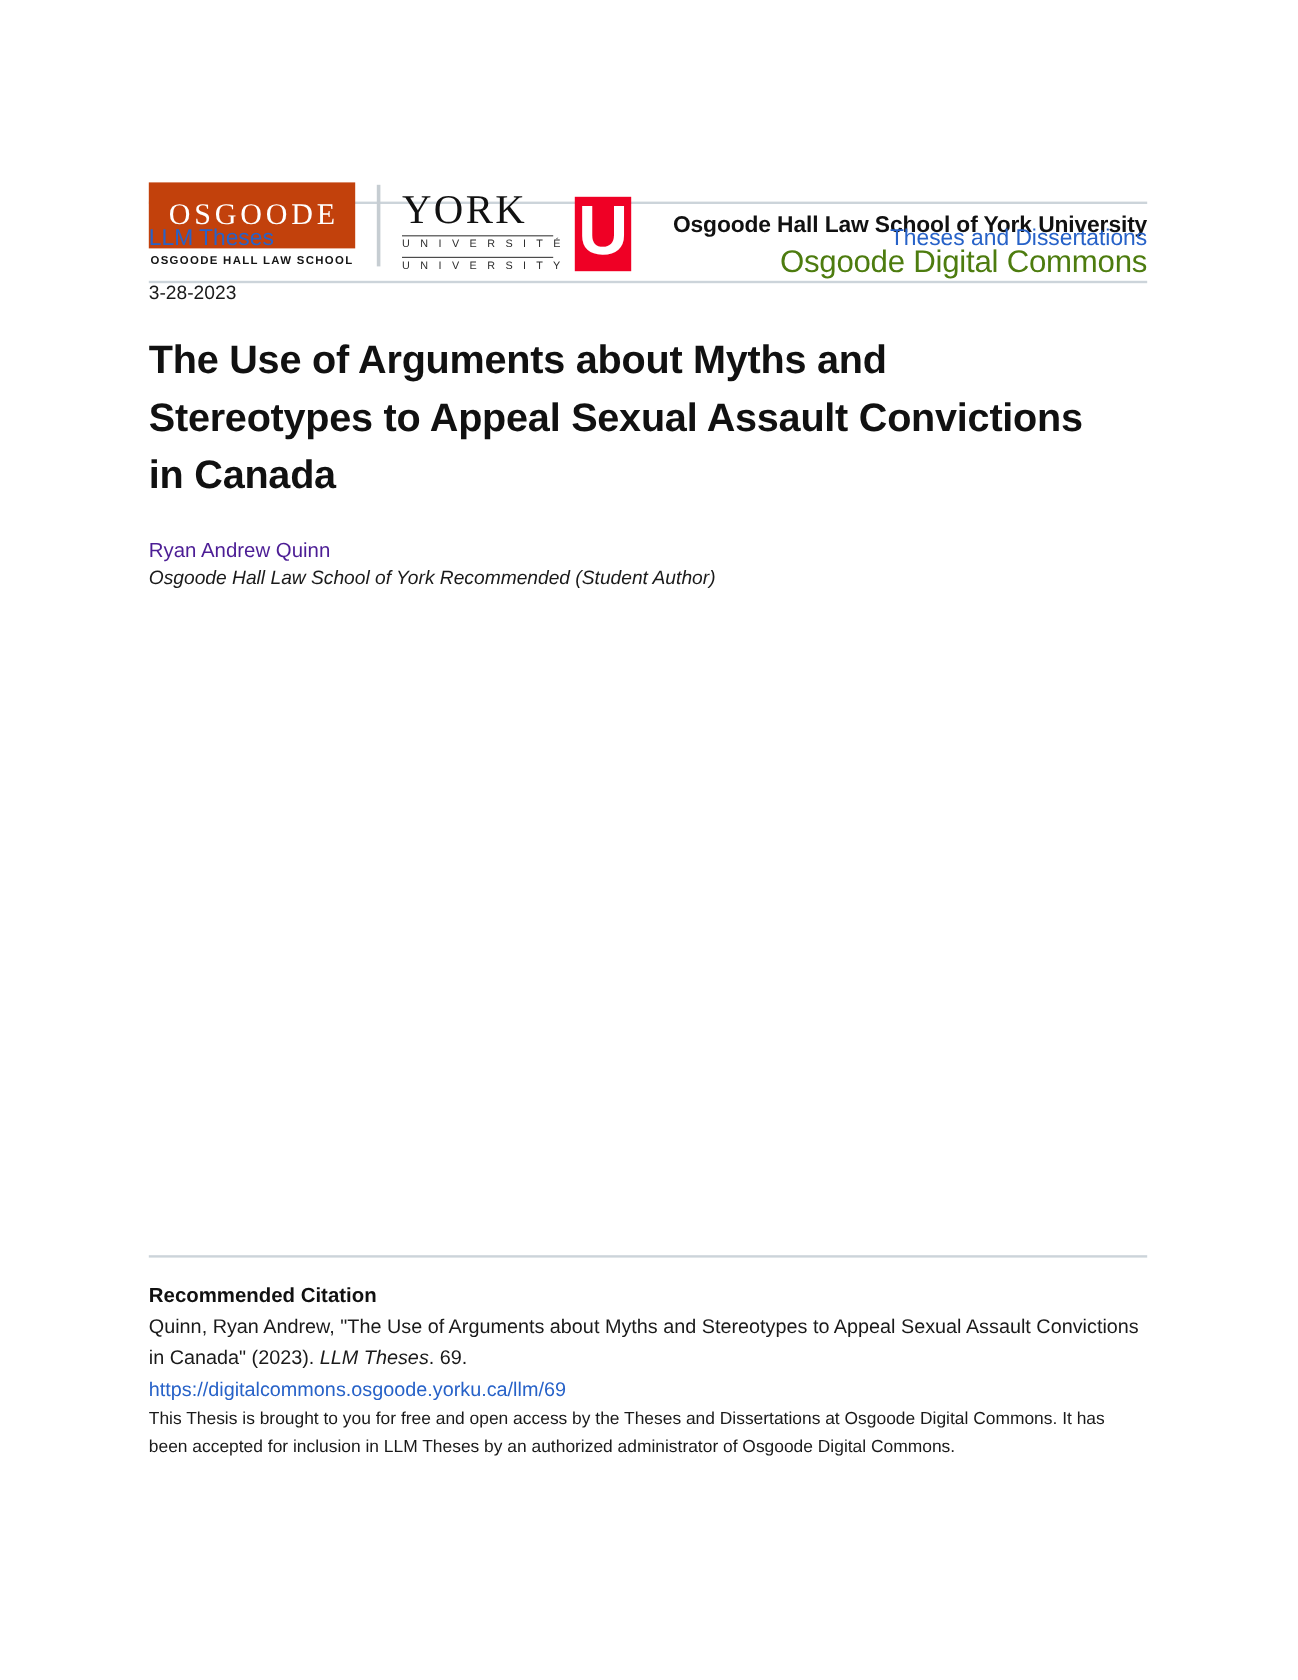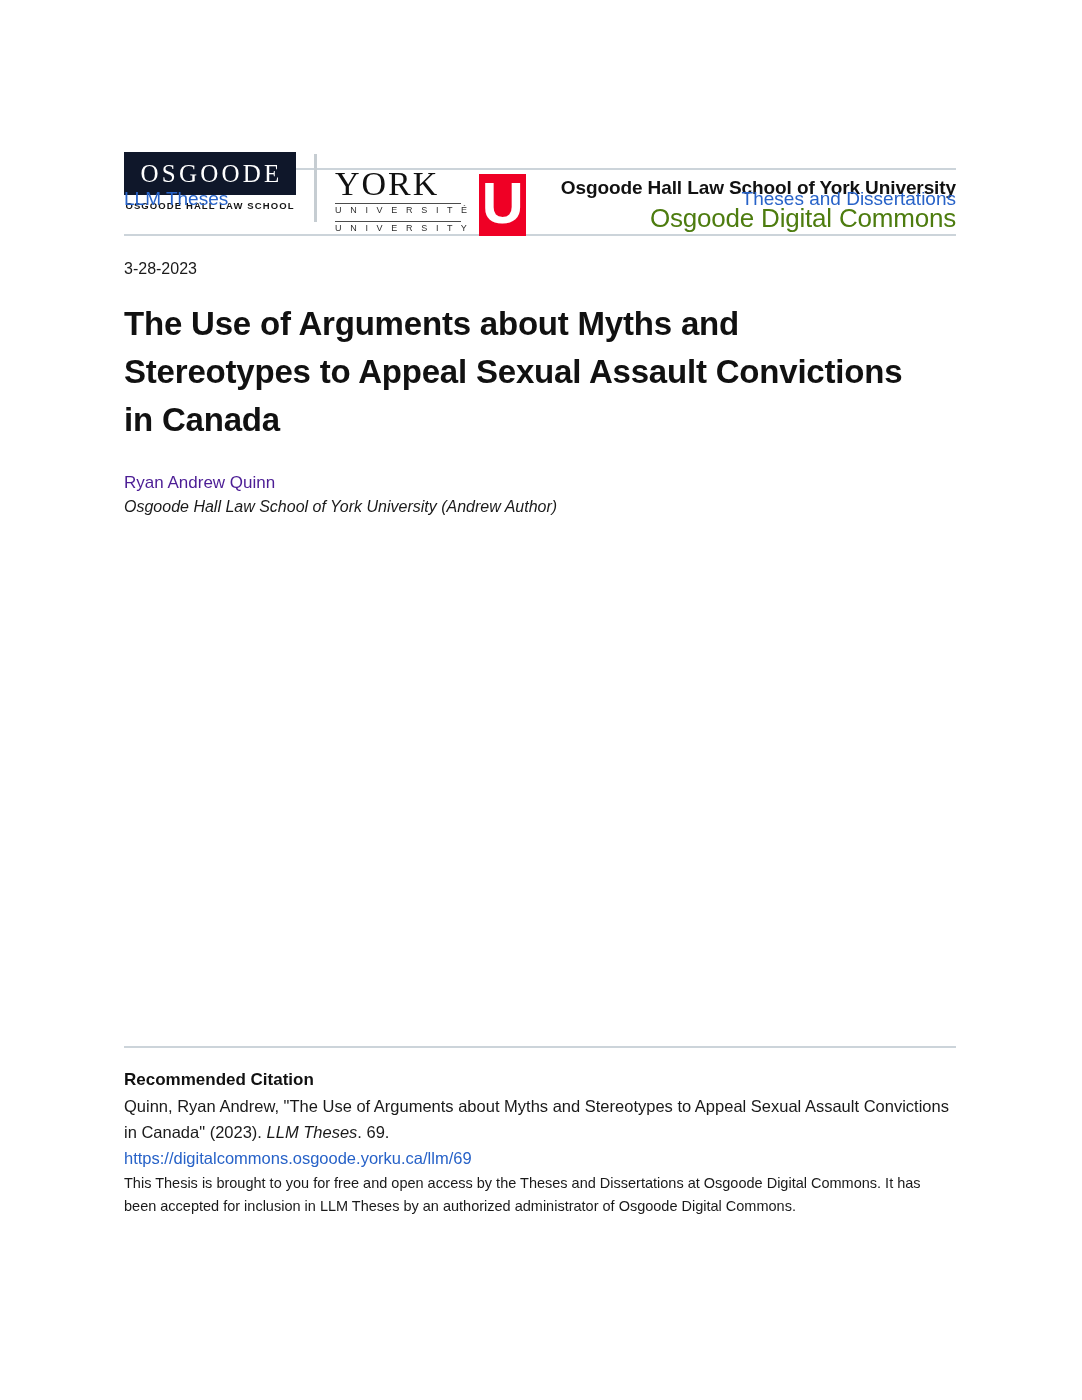--- a/index.html
+++ b/index.html
@@ -42,22 +42,22 @@
     display: flex;
     align-items: stretch;
     flex: 0 0 auto;
   }
 
   
   .osgoode-logo {
     width: 172px;
   }
   .osgoode-bar {
-    background: #0f172a;
-    height: 43px;
+    background: #c2410c;
+    height: 55px;
     display: flex;
     align-items: center;
     justify-content: center;
   }
   .osgoode-word {
     color: #ffffff;
     font-family: "Liberation Serif", serif;
     font-size: 25px;
     letter-spacing: 3.2px;
     line-height: 1;
@@ -77,21 +77,21 @@
   .logo-divider {
     width: 3px;
     background: #c6cdd2;
     margin: 2px 18px 14px 18px;
     height: 68px;
   }
 
   
   .york-logo {
     display: flex;
-    align-items: flex-end;
+    align-items: center;
   }
   .york-text-block {
     padding-top: 1px;
   }
   .york-word {
     font-family: "Liberation Serif", serif;
     font-size: 34px;
     letter-spacing: 2px;
     line-height: 0.95;
     color: #111111;
@@ -171,21 +171,20 @@
   .navlink {
     color: #2762c8;
     font-size: 19px;
     text-decoration: none;
   }
 
   
   .date {
     font-size: 16px;
     color: #1a1a1a;
-    padding-top: 24px;
   }
 
   .doc-title {
     font-size: 33px;
     font-weight: bold;
     line-height: 1.45;
     color: #111111;
     margin-top: 22px;
     letter-spacing: -0.2px;
     max-width: 800px;
@@ -323,21 +322,21 @@
       <a class="navlink" href="#">Theses and Dissertations</a>
     </div>
 
     <hr class="rule rule-2">
 
     <div class="date">3-28-2023</div>
 
     <h1 class="doc-title">The Use of Arguments about Myths and Stereotypes to Appeal Sexual Assault Convictions in Canada</h1>
 
     <div class="author">Ryan Andrew Quinn</div>
-    <div class="affiliation">Osgoode Hall Law School of York University (Andrew Author)</div>
+    <div class="affiliation">Osgoode Hall Law School of York Recommended (Student Author)</div>
 
   </div>
 
 
   <hr class="rule" style="position:absolute;left:124px;top:1046px;width:832px;">
 
   <div class="citation-block">
     <div class="citation-heading">Recommended Citation</div>
     <div class="citation-text">
       <span>Quinn, Ryan Andrew, "The Use of Arguments about Myths and Stereotypes to Appeal Sexual Assault</span>

